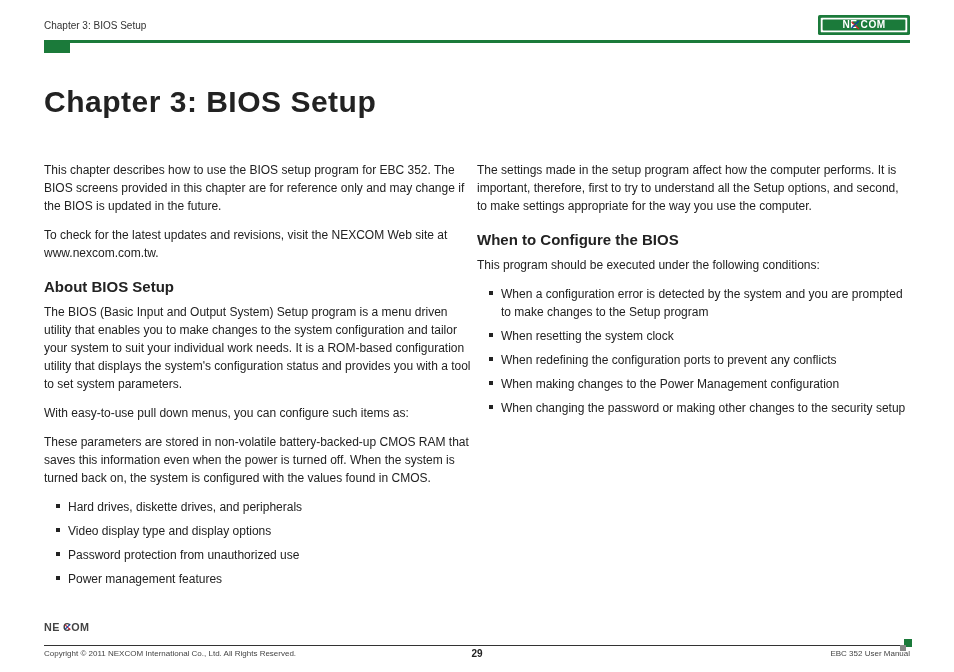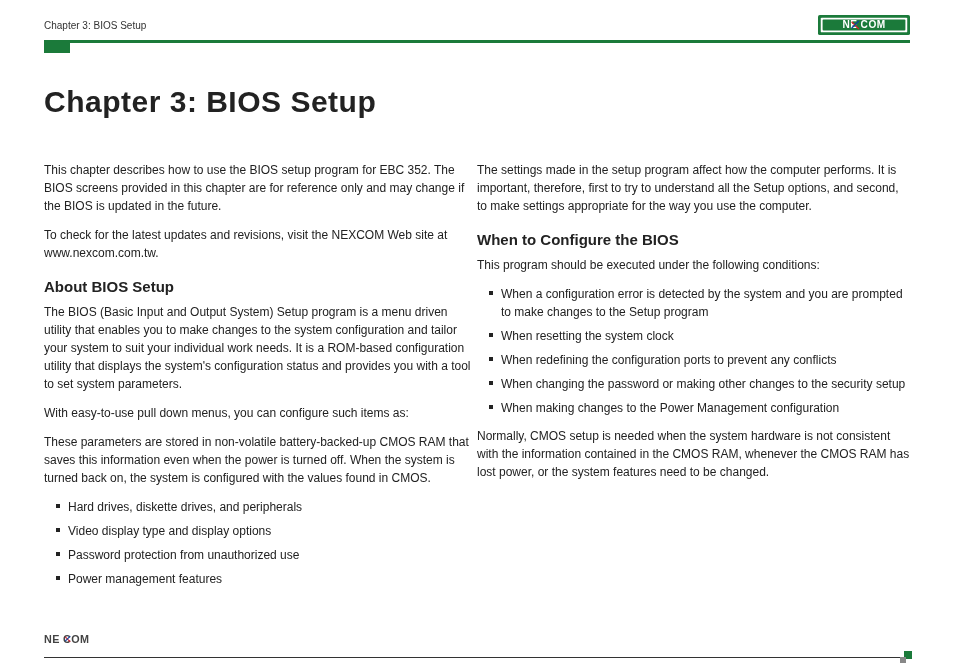--- a/index.html
+++ b/index.html
@@ -168,37 +168,41 @@
     </div>
 
     <div class="col">
       <p>The settings made in the setup program affect how the computer performs. It is important, therefore, first to try to understand all the Setup options, and second, to make settings appropriate for the way you use the computer.</p>
       <h2>When to Configure the BIOS</h2>
       <p>This program should be executed under the following conditions:</p>
       <ul>
         <li>When a configuration error is detected by the system and you are prompted to make changes to the Setup program</li>
         <li>When resetting the system clock</li>
         <li>When redefining the configuration ports to prevent any conflicts</li>
+        <li>When making changes to the Power Management configuration</li>
         <li>When changing the password or making other changes to the security setup</li>
-        <li>When making changes to the Power Management configuration</li>
       </ul>
-      <p>Normally, CMOS setup is needed when the system hardware is not consistent with the information contained in the CMOS RAM, whenever the CMOS RAM has lost power, or the system features need to be changed.</p>
     </div>
   </div>
 </div>
 
 <div class="footer">
   <span class="logo-bottom">
     <svg viewBox="0 0 200 44">
       <text x="0" y="30" font-family="Arial" font-weight="900" font-size="30" fill="#444" letter-spacing="1">NE COM</text>
       <g transform="translate(67,18)">
         <polygon points="-7,-7 7,7 5,9 -9,-5" fill="#d81e2c"></polygon>
         <polygon points="7,-7 -7,7 -9,5 5,-9" fill="#0b3fa0"></polygon>
       </g>
     </svg>
   </span>
   <div class="rule-bottom">
     <div class="sq-deco">
       <div class="b1"></div>
         <div class="b2"></div>
     </div>
   </div>
+  <div class="foot-row">
+    <span>Copyright © 2011 NEXCOM International Co., Ltd. All Rights Reserved.</span>
+    <span class="page-no">29</span>
+    <span>EBC 352 User Manual</span>
+  </div>
 </div>
 
 </body></html>

